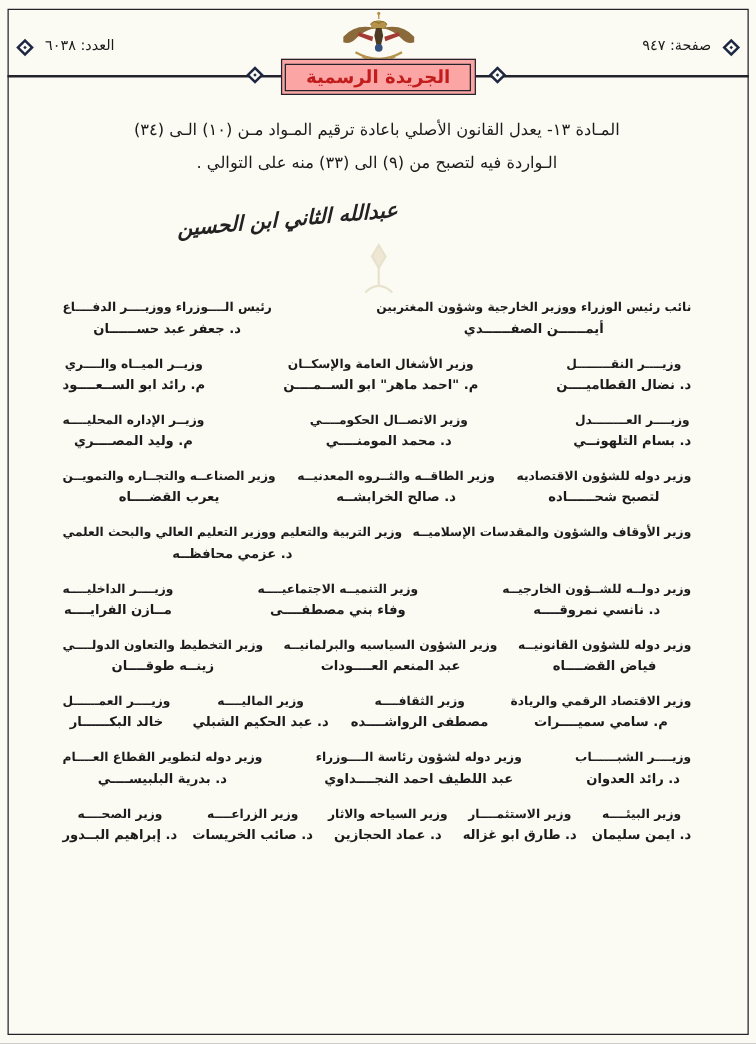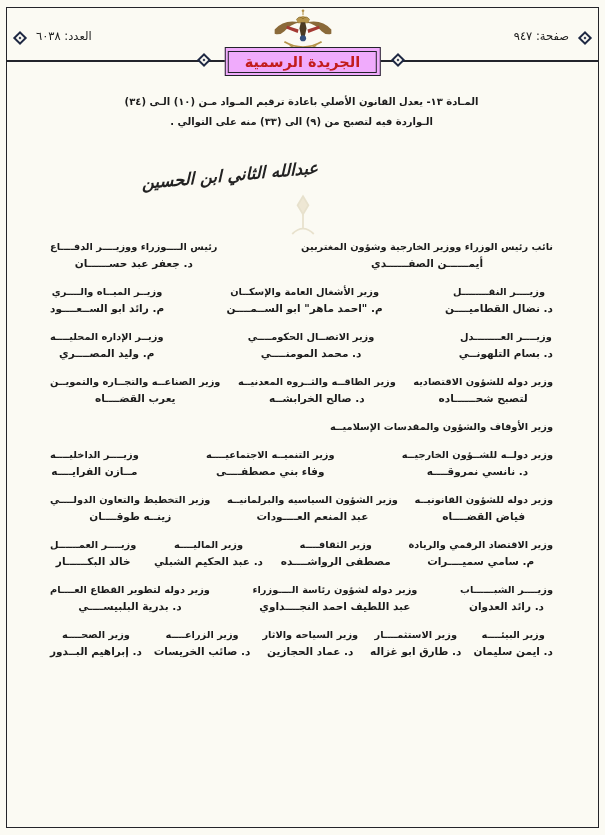--- a/index.html
+++ b/index.html
@@ -22,37 +22,37 @@
   .corner-label { position:absolute; top:29px; font-size:11.5px; font-weight:normal; }
   .corner-label.right { right:36px; }
   .corner-label.left  { left:36px; }
   .emblem { position:absolute; top:6px; left:50%; transform:translateX(-50%); }
   .hline {
     position:absolute; top:60px; left:6px; right:6px;
     border-top:2.2px solid #23242b;
   }
   .gazette-box {
     position:absolute; top:47px; left:50%; transform:translateX(-50%);
-    background:#f0abfc; border:1.4px solid #23242b; padding:2.5px;
+    background:#fca5a5; border:1.4px solid #23242b; padding:2.5px;
   }
   .gazette-box-inner {
     border:1.4px solid #23242b; padding:2px 16px;
     color:#c21d1d; font-weight:bold; font-size:14.5px; white-space:nowrap;
   }
   .knot { position:absolute; width:10px; height:10px; background:#1d2742; transform:rotate(45deg); }
   .knot::after  { content:""; position:absolute; inset:2px;   background:#fbfaf3; }
   .knot::before { content:""; position:absolute; inset:3.6px; background:#1d2742; z-index:1; }
   .knot.k-tl { left:15px;  top:33px; }
   .knot.k-tr { right:15px; top:33px; }
   .knot.k-bl { left:199px; top:55px; }
   .knot.k-br { left:393px; top:55px; }
   
   .article {
     position:absolute; top:92px; left:40px; right:42px;
-    text-align:center; font-weight:bold; font-size:10px; line-height:2.0;
+    text-align:center; font-weight:normal; font-size:13px; line-height:2.0;
   }
   
   .signature {
     position:absolute; top:166px; left:0; right:145px;
     text-align:center;
     font-size:16.5px; font-weight:bold; font-style:italic;
     transform:rotate(-5deg) skewX(-4deg);
     color:#222;
   }
   .watermark { position:absolute; top:193px; left:50%; transform:translateX(-50%); opacity:.25; }
@@ -170,20 +170,24 @@
         </div>
         <div class="m-cell">
           <div class="m-title">وزير الصناعــه والتجــاره والتمويــن</div>
           <div class="m-name">يعرب القضــــاه</div>
         </div>
       </div>
       <div class="m-row">
         <div class="m-cell">
           <div class="m-title">وزير الأوقاف والشؤون والمقدسات الإسلاميــه</div>
         </div>
+        <div class="m-cell">
+          <div class="m-title">وزير التربية والتعليم ووزير التعليم العالي والبحث العلمي</div>
+          <div class="m-name">د. عزمي محافظــه</div>
+        </div>
       </div>
       <div class="m-row">
         <div class="m-cell">
           <div class="m-title">وزير دولــه للشــؤون الخارجيــه</div>
           <div class="m-name">د. نانسي نمروقــــه</div>
         </div>
         <div class="m-cell">
           <div class="m-title">وزير التنميــه الاجتماعيــــه</div>
           <div class="m-name">وفاء بني مصطفــــى</div>
         </div>

